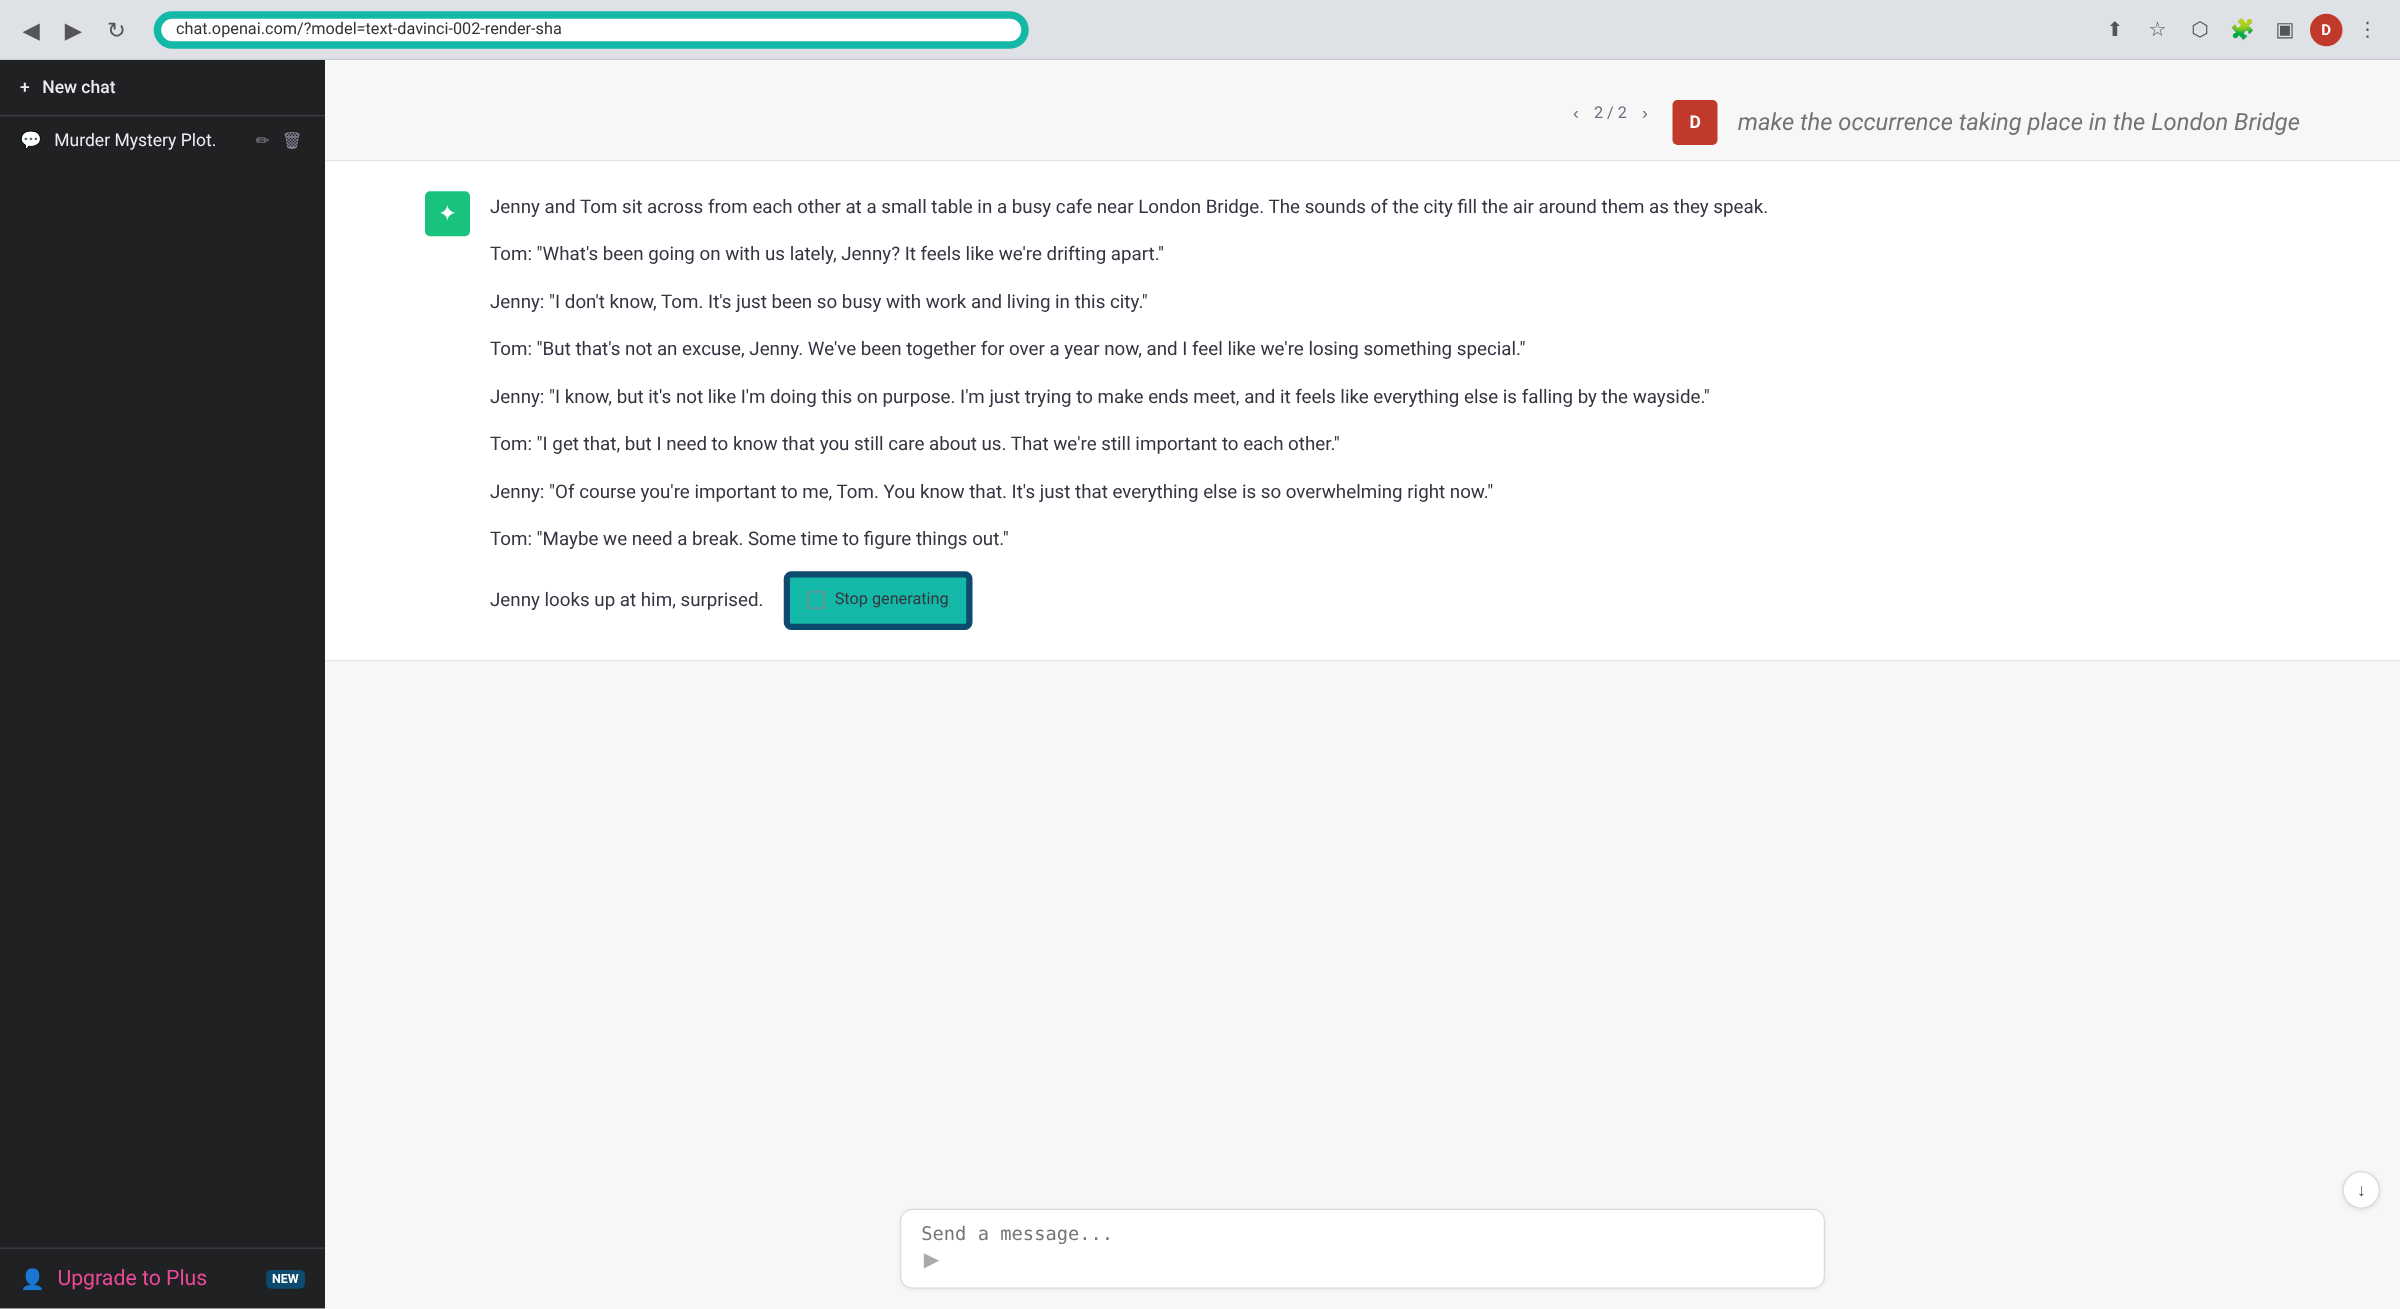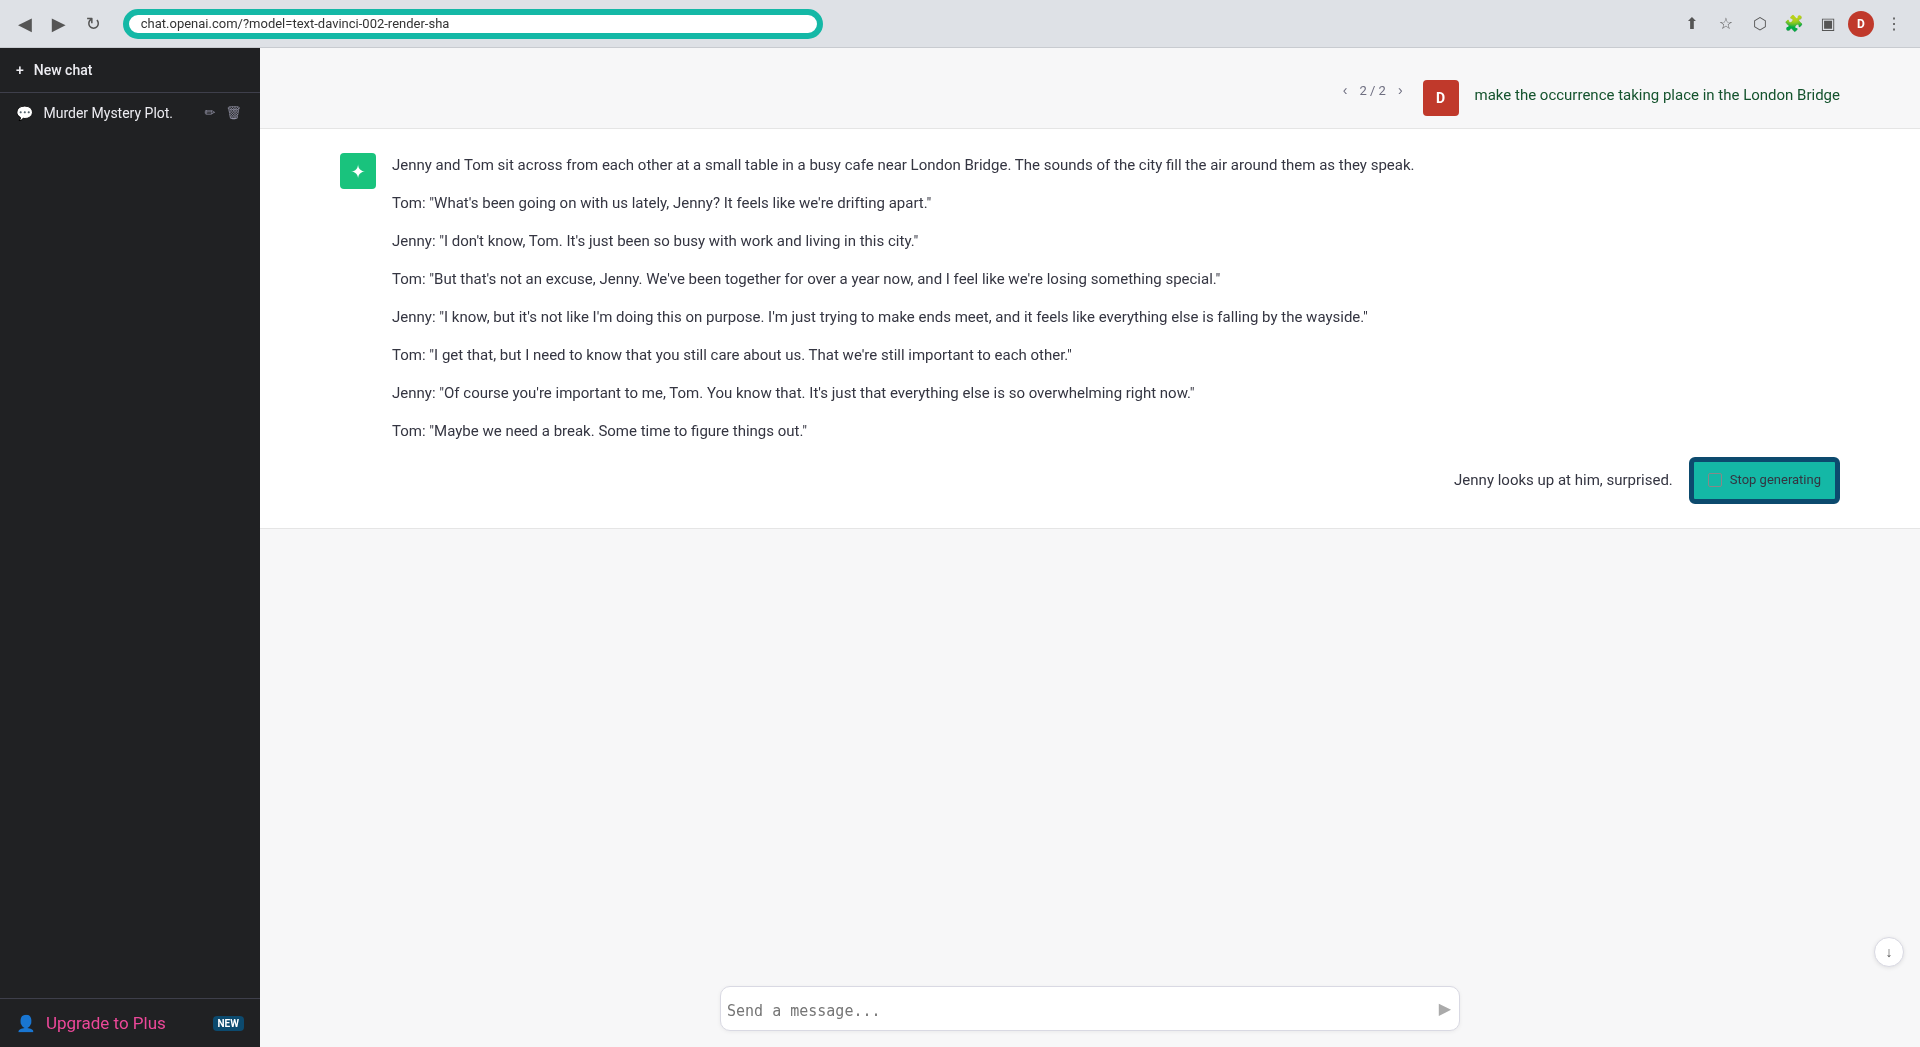--- a/index.html
+++ b/index.html
@@ -32,34 +32,34 @@
     .main-content { flex: 1; display: flex; flex-direction: column; background: #f7f7f8; overflow: hidden; position: relative; }
 
     
     .conversation { flex: 1; overflow-y: auto; padding: 20px 0; }
 
     
     .user-message-wrapper { display: flex; justify-content: flex-end; padding: 12px 80px; gap: 12px; align-items: flex-start; }
     .user-message-avatar { width: 36px; height: 36px; border-radius: 4px; background: #c0392b; color: white; font-size: 14px; font-weight: bold; display: flex; align-items: center; justify-content: center; flex-shrink: 0; }
     .user-message-nav { display: flex; align-items: center; gap: 8px; color: #6e6e80; font-size: 13px; }
     .nav-arrow { background: none; border: none; cursor: pointer; color: #6e6e80; font-size: 14px; padding: 2px 4px; }
-    .user-message-text { font-size: 15px; color: #14532d; padding-top: 6px; }
+    .user-message-text { font-size: 19px; color: #737373; padding-top: 6px; font-style: italic; }
 
     
     .ai-message-wrapper { display: flex; padding: 24px 80px; gap: 16px; align-items: flex-start; background: white; border-top: 1px solid #e5e5e5; border-bottom: 1px solid #e5e5e5; }
     .ai-avatar { width: 36px; height: 36px; border-radius: 4px; background: #19c37d; display: flex; align-items: center; justify-content: center; flex-shrink: 0; }
     .ai-avatar-icon { color: white; font-size: 18px; }
     .ai-message-content { flex: 1; font-size: 15px; color: #343541; line-height: 1.6; }
     .ai-message-content p { margin-bottom: 14px; }
     .stop-generating-btn { display: flex; align-items: center; gap: 8px; background: #14b8a6; border: 5px solid #0c4a6e; border-radius: 6px; padding: 8px 14px; cursor: pointer; font-size: 13px; color: #343541; }
     .stop-checkbox { width: 14px; height: 14px; border: 1px solid #888; border-radius: 2px; flex-shrink: 0; }
 
     
     .input-area { padding: 12px 20px 16px; background: #f7f7f8; flex-shrink: 0; }
-    .input-wrapper { max-width: 740px; margin: 0 auto; background: white; border: 1px solid #d9d9e3; border-radius: 10px; display: flex; align-items: flex-end; padding: 10px 6px; box-shadow: 0 1px 4px rgba(0,0,0,0.06); }
+    .input-wrapper { max-width: 740px; margin: 0 auto; background: white; border: 1px solid #d9d9e3; border-radius: 10px; display: flex; align-items: flex-start; padding: 10px 16px; box-shadow: 0 1px 4px rgba(0,0,0,0.06); flex-direction: column; }
     .message-input { flex: 1; border: none; outline: none; font-size: 15px; color: #343541; background: transparent; resize: none; }
     .send-btn { background: none; border: none; cursor: pointer; color: #aaa; font-size: 16px; padding: 2px; }
 
     
     .conversation::-webkit-scrollbar { width: 8px; }
     .conversation::-webkit-scrollbar-track { background: transparent; }
     .conversation::-webkit-scrollbar-thumb { background: #d0d0d8; border-radius: 4px; }
 
     
     .scroll-down-btn { position: absolute; bottom: 80px; right: 16px; background: white; border: 1px solid #d9d9e3; border-radius: 50%; width: 30px; height: 30px; display: flex; align-items: center; justify-content: center; cursor: pointer; box-shadow: 0 1px 4px rgba(0,0,0,0.1); font-size: 14px; color: #555; }
@@ -131,21 +131,21 @@
         </div>
         <div class="ai-message-content">
           <p>Jenny and Tom sit across from each other at a small table in a busy cafe near London Bridge. The sounds of the city fill the air around them as they speak.</p>
           <p>Tom: "What's been going on with us lately, Jenny? It feels like we're drifting apart."</p>
           <p>Jenny: "I don't know, Tom. It's just been so busy with work and living in this city."</p>
           <p>Tom: "But that's not an excuse, Jenny. We've been together for over a year now, and I feel like we're losing something special."</p>
           <p>Jenny: "I know, but it's not like I'm doing this on purpose. I'm just trying to make ends meet, and it feels like everything else is falling by the wayside."</p>
           <p>Tom: "I get that, but I need to know that you still care about us. That we're still important to each other."</p>
           <p>Jenny: "Of course you're important to me, Tom. You know that. It's just that everything else is so overwhelming right now."</p>
           <p>Tom: "Maybe we need a break. Some time to figure things out."</p>
-          <div style="display:flex; align-items:center; gap: 16px; justify-content: flex-end;">
+          <div style="display:flex; align-items:center; gap: 16px;">
             <p style="margin-bottom:0;">Jenny looks up at him, surprised.</p>
             <div class="stop-generating-btn">
               <div class="stop-checkbox"></div>
               <span>Stop generating</span>
             </div>
           </div>
         </div>
       </div>
 
     </div>

